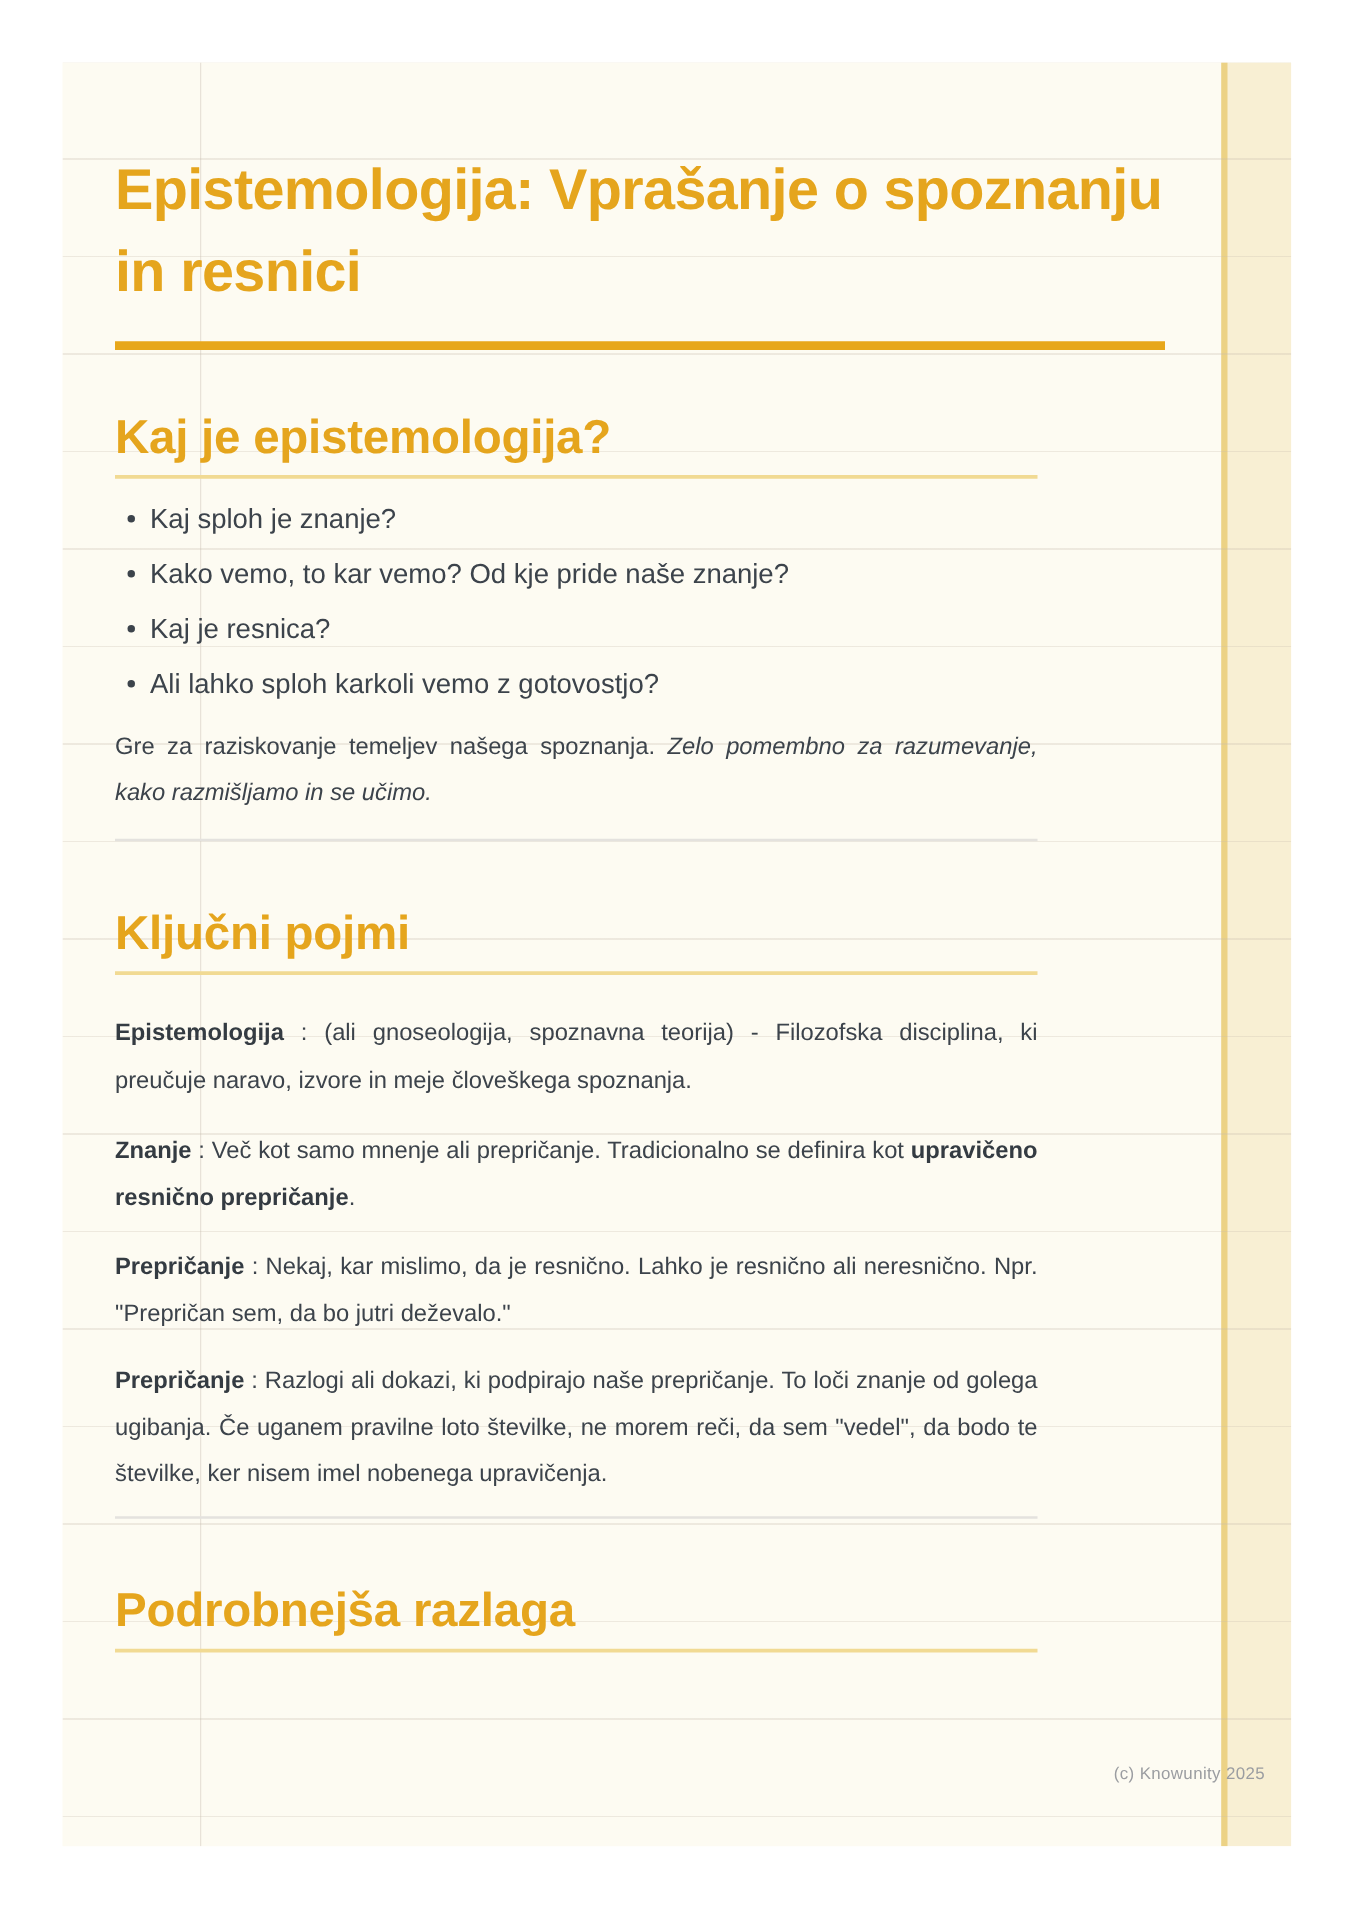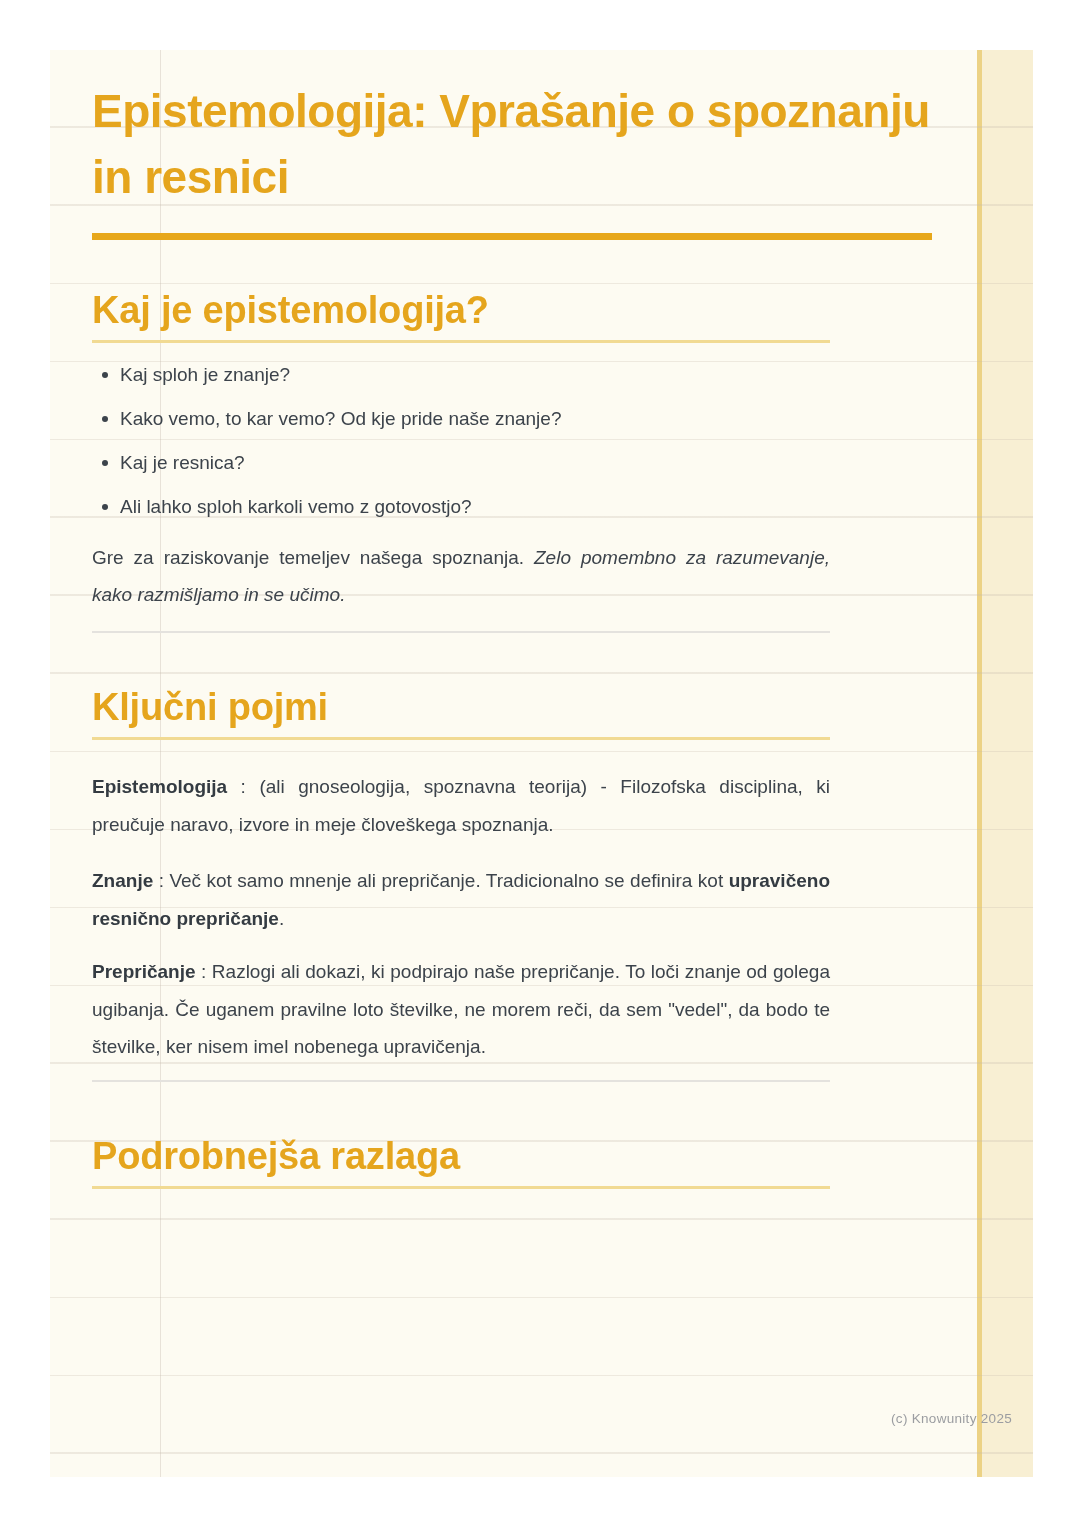--- a/index.html
+++ b/index.html
@@ -24,21 +24,21 @@
   }
   
   .side-band {
     position:absolute; right:0; top:0; bottom:0; width:56px;
     background:#f8efd3; border-left:5px solid #ecd285; z-index:0;
   }
 
   .content { position:relative; z-index:2; padding-left:42px; }
 
   h1.doc-title {
-    margin-top:28px; max-width:880px;
+    margin-top:68px; max-width:880px;
     font-size:46px; line-height:66px; font-weight:700;
     letter-spacing:-0.5px; color:#e5a51d;
   }
   .title-rule { margin-top:23px; width:840px; height:7px; background:#e7a71b; }
 
   h2.sec-heading {
     font-size:38px; line-height:40px; font-weight:700; color:#e5a51d;
     letter-spacing:-0.2px;
   }
   .h-kaj  { margin-top:50px; }
@@ -49,21 +49,21 @@
   p.body-text {
     width:738px; font-size:19px; line-height:37px; color:#3c434b;
     text-align:justify;
   }
   .p-intro { margin-top:30px; text-align:left; }
   .p-outro { margin-top:20px; line-height:38px; }
   .p-outro em { font-style:italic; }
 
   ul.q-list { margin-top:20px; list-style:none; }
   ul.q-list li {
-    position:relative; padding-left:28px; font-size:19px; line-height:24px;
+    position:relative; padding-left:28px; font-size:22px; line-height:24px;
     color:#3c434b; margin-bottom:20px;
   }
   ul.q-list li::before {
     content:""; position:absolute; left:10px; top:9px; width:6px; height:6px;
     border-radius:50%; background:#3c434b;
   }
 
   .divider { margin-top:18px; width:738px; height:2px; background:#e4e2de; }
   .divider-2 { margin-top:14px; }
 
@@ -105,20 +105,21 @@
 
     <div class="divider"></div>
 
     <h2 class="sec-heading h-klj">Ključni pojmi</h2>
     <div class="heading-underline"></div>
 
     <p class="def d-1"><strong>Epistemologija</strong><span> : </span><span>(ali gnoseologija, spoznavna teorija) - Filozofska disciplina, ki preučuje naravo, izvore in meje človeškega spoznanja.</span></p>
 
     <p class="def d-2"><strong>Znanje</strong><span> : </span><span>Več kot samo mnenje ali prepričanje. Tradicionalno se definira kot </span><strong>upravičeno resnično prepričanje</strong><span>.</span></p>
 
+    <p class="def d-3"><strong>Prepričanje</strong><span> : </span><span>Nekaj, kar mislimo, da je resnično. Lahko je resnično ali neresnično. Npr. "Prepričan sem, da bo jutri deževalo."</span></p>
 
 
     <p class="def d-5"><strong>Prepričanje</strong><span> : </span><span>Razlogi ali dokazi, ki podpirajo naše prepričanje. To loči znanje od golega ugibanja. Če uganem pravilne loto številke, ne morem reči, da sem "vedel", da bodo te številke, ker nisem imel nobenega upravičenja.</span></p>
 
     <div class="divider divider-2"></div>
 
     <h2 class="sec-heading h-pod">Podrobnejša razlaga</h2>
     <div class="heading-underline"></div>
 
   </div>

